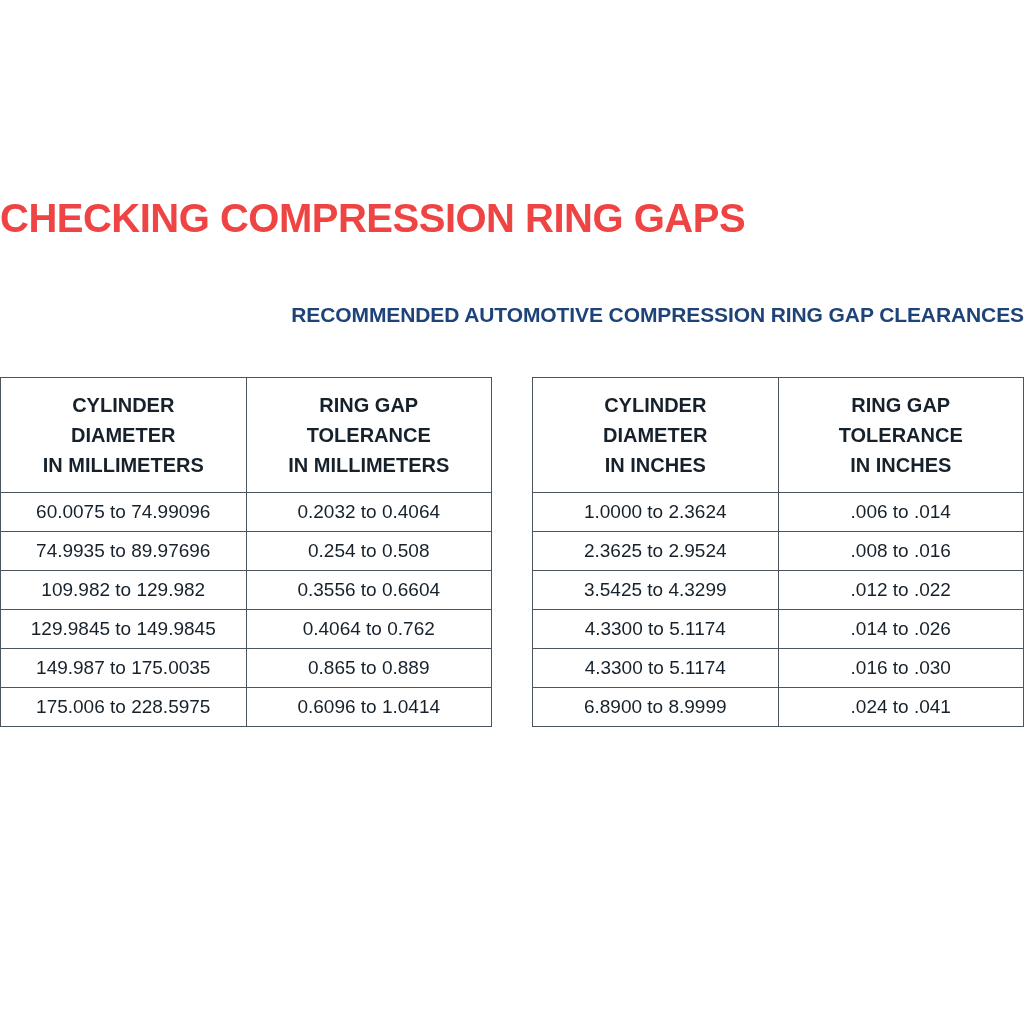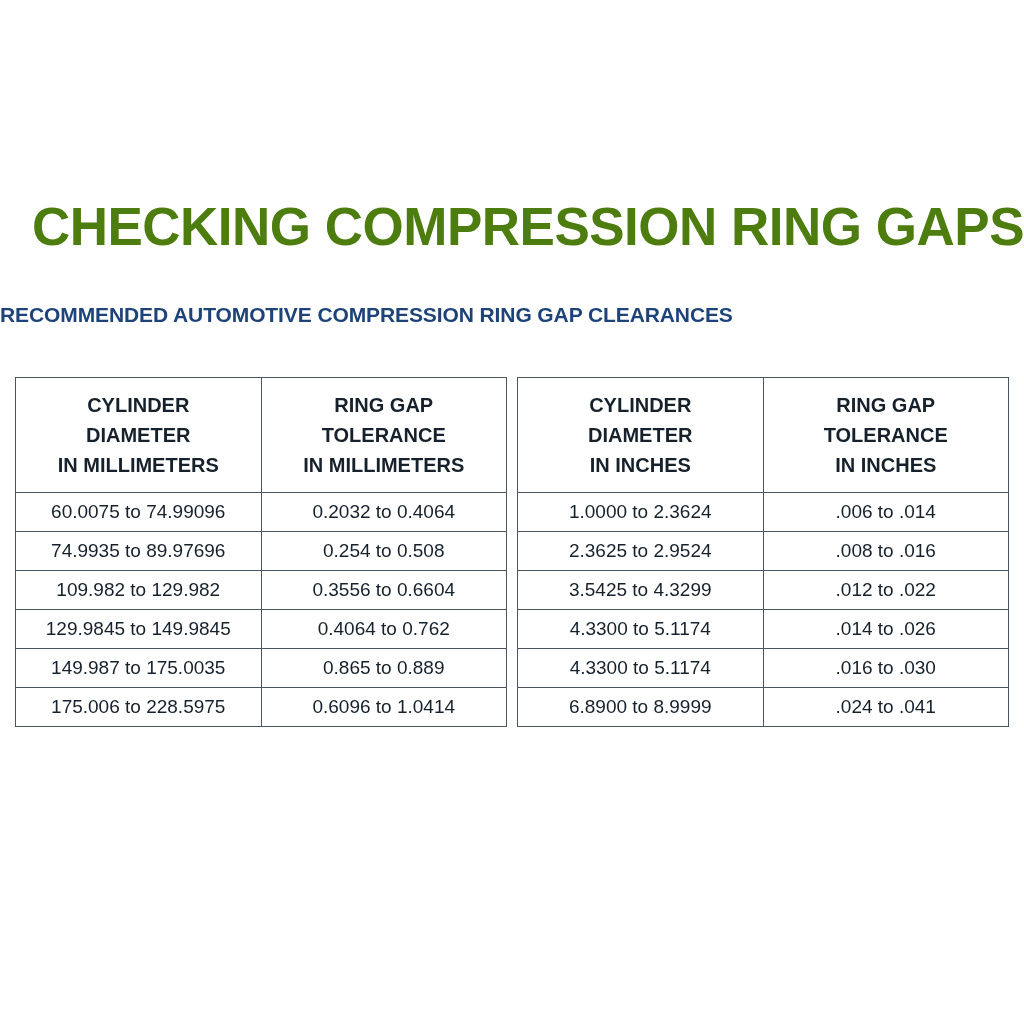--- a/index.html
+++ b/index.html
@@ -18,45 +18,45 @@
     position: relative;
     width: 1024px;
     height: 1024px;
     box-sizing: border-box;
   }
   .title {
     position: absolute;
     top: 196px;
     left: 0;
     width: 1024px;
-    text-align: right;
-    font-size: 53px;
+    text-align: left;
+    font-size: 40px;
     font-weight: bold;
     letter-spacing: -0.5px;
-    color: #4d7c0f;
+    color: #ef4444;
   }
   .subtitle {
     position: absolute;
     top: 303px;
     left: 0;
     width: 1024px;
-    text-align: left;
+    text-align: right;
     font-size: 21px;
     font-weight: bold;
     letter-spacing: -0.1px;
     color: #1d4379;
   }
   .tables {
     position: absolute;
     top: 377px;
     left: 0;
     width: 1024px;
     display: flex;
     justify-content: space-between;
-    padding: 0 15px;
+    padding: 0 0;
     box-sizing: border-box;
   }
   table.gap-table {
     border-collapse: collapse;
     width: 492px;
     table-layout: fixed;
     background: #ffffff;
   }
   table.gap-table td,
   table.gap-table th {

